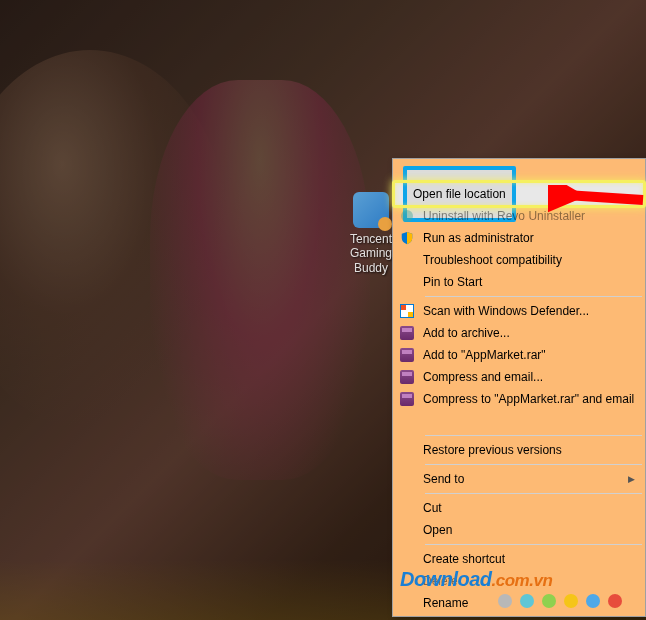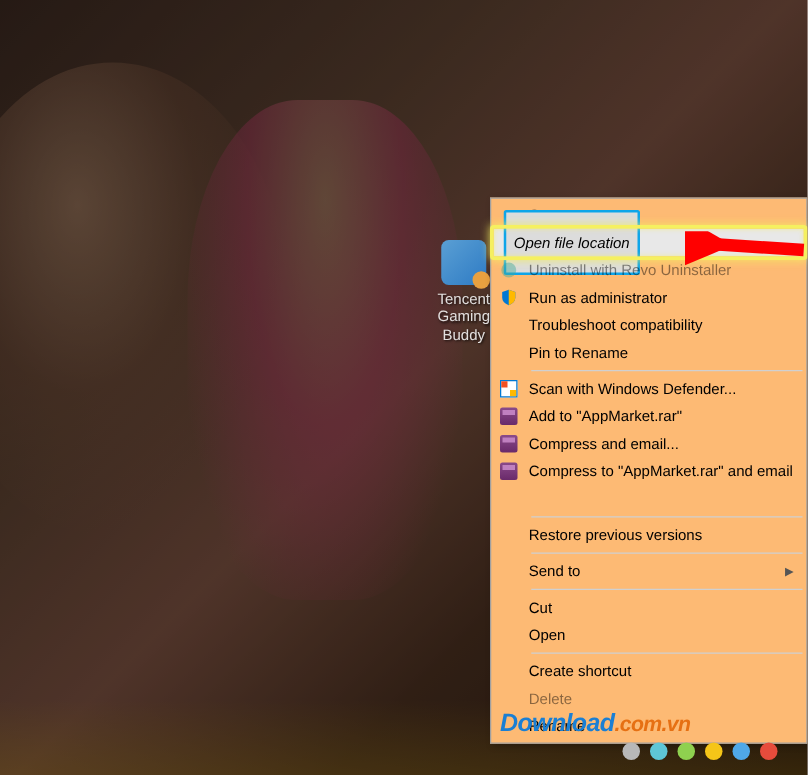--- a/index.html
+++ b/index.html
@@ -141,27 +141,26 @@
     .highlighted::before {
       content: '';
       position: absolute;
       inset: -3px;
       border: 3px solid #f5f060;
       box-shadow: 0 0 8px rgba(245,240,96,0.9), inset 0 0 4px rgba(245,240,96,0.6);
       border-radius: 3px;
       pointer-events: none;
     }
     .highlighted .menu-inner {
-      border: 2px solid #0ea5e9;
+      border: 4px solid #0ea5e9;
       border-radius: 2px;
       padding: 17px 6px;
       background: #dcdcdc;
       display: inline-block;
       margin-left: 4px;
-      font-style: italic;
     }
     
     
     .red-arrow {
       position: absolute;
       left: 548px;
       top: 185px;
       width: 100px;
       height: 30px;
       pointer-events: none;
@@ -239,28 +238,34 @@
         </svg>
       </span>
       <span class="menu-label">Run as administrator</span>
     </div>
     <div class="menu-item">
       <span class="menu-icon"></span>
       <span class="menu-label">Troubleshoot compatibility</span>
     </div>
     <div class="menu-item">
       <span class="menu-icon"></span>
-      <span class="menu-label">Pin to Rename</span>
+      <span class="menu-label">Pin to Start</span>
     </div>
     <div class="menu-sep"></div>
     <div class="menu-item">
       <span class="menu-icon">
         <div class="ic-defender"></div>
       </span>
       <span class="menu-label">Scan with Windows Defender...</span>
+    </div>
+    <div class="menu-item">
+      <span class="menu-icon">
+        <div class="ic-winrar"></div>
+      </span>
+      <span class="menu-label">Add to archive...</span>
     </div>
     <div class="menu-item">
       <span class="menu-icon">
         <div class="ic-winrar"></div>
       </span>
       <span class="menu-label">Add to "AppMarket.rar"</span>
     </div>
     <div class="menu-item">
       <span class="menu-icon">
         <div class="ic-winrar"></div>

